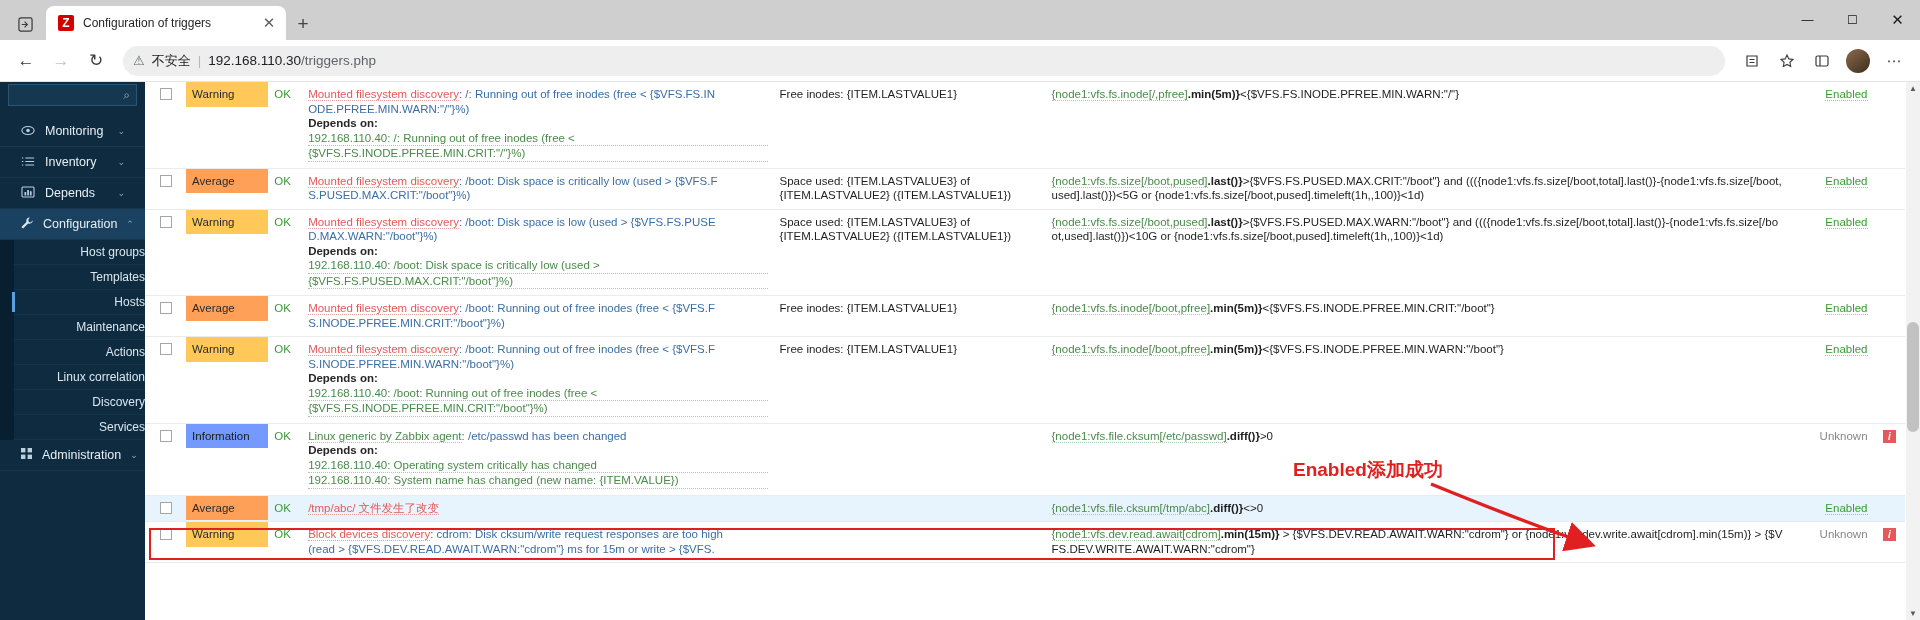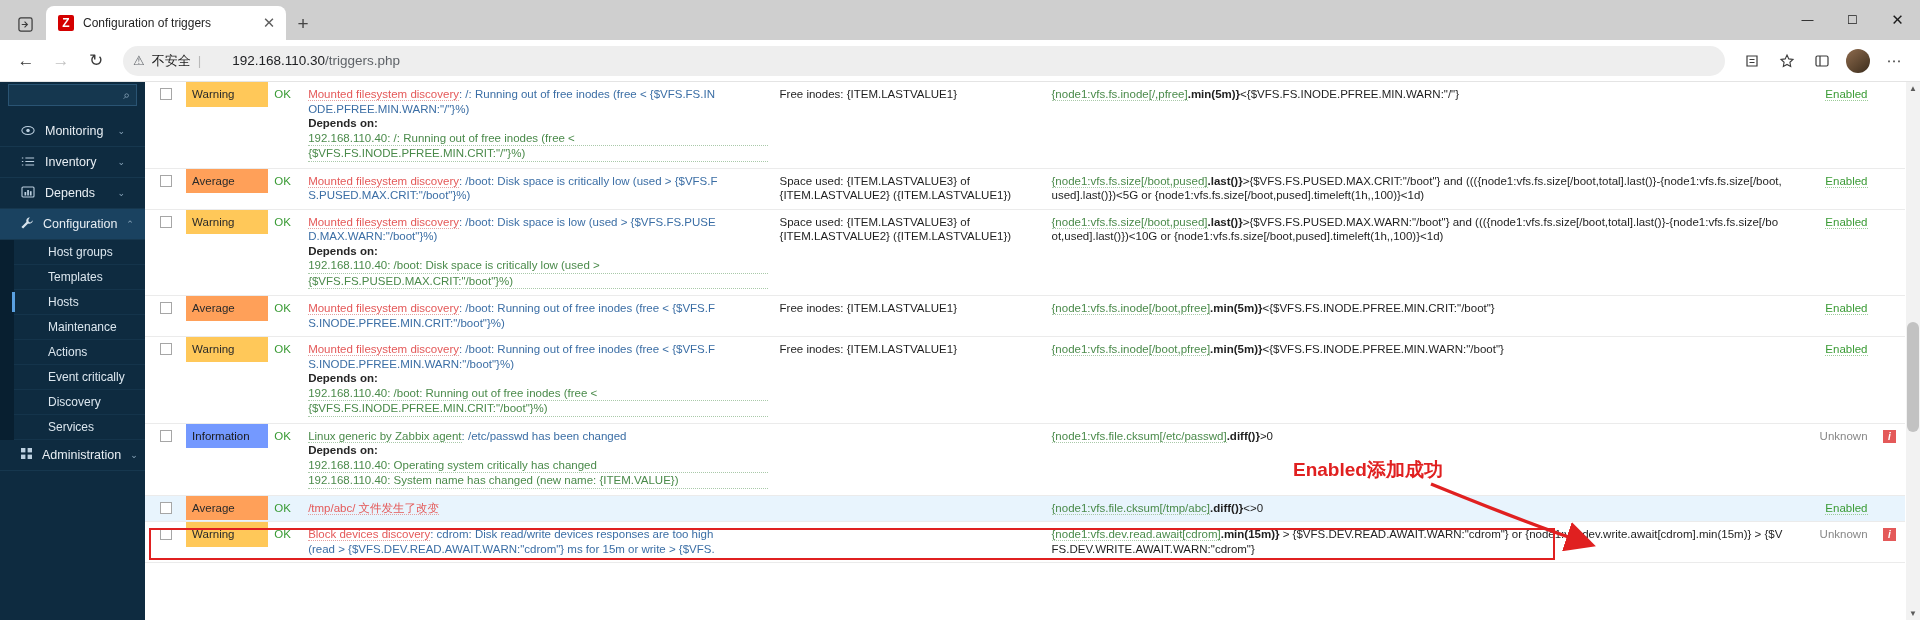--- a/index.html
+++ b/index.html
@@ -51,21 +51,21 @@
              justify-content: center; font-size: 17px; color: #3b3b3b; }
   .nav-btn.disabled { color: #c2c2c2; }
   .omnibox {
     flex: 1 1 auto; height: 30px; background: #eeeeee; border-radius: 15px;
     display: flex; align-items: center; padding: 0 10px; gap: 7px; margin: 0 8px;
     font-size: 13.5px; color: #1f1f1f;
   }
   .warn-tri { font-size: 13px; color: #5f6368; }
   .notsecure { font-size: 13px; color: #222; white-space: nowrap; }
   .omni-sep { color: #b9b9b9; }
-  .url { color: #5f6368; white-space: nowrap; overflow: hidden; margin-left: 24px; }
+  .url { color: #5f6368; white-space: nowrap; overflow: hidden; }
   .url b { color: #202124; font-weight: normal; }
   .tb-icon { width: 32px; height: 32px; display: flex; align-items: center;
              justify-content: center; font-size: 15px; color: #3b3b3b; }
   .avatar-btn {
     width: 24px; height: 24px; border-radius: 50%;
     background: linear-gradient(140deg,#8e6b4e 0%, #5d4630 60%, #3a2b1c 100%);
     margin: 0 5px;
   }
 
   
@@ -92,21 +92,21 @@
     display: flex; align-items: center; height: 31px; padding: 0 20px; gap: 9px;
     font-size: 12.5px; color: #e8eef3; border-bottom: 1px solid #16374e;
   }
   .nav-item .ic { width: 16px; text-align: center; color: #bcd0e0; font-size: 13px; }
   .nav-item .chev { margin-left: auto; color: #8aa6bb; font-size: 9px; }
   .nav-item.active { background: #1a4260; }
   .submenu { background: #081f30; }
   .sub-item {
     height: 25px; display: flex; align-items: center; font-size: 12px;
     color: #dbe6ee; padding-left: 34px; border-bottom: 1px solid #14344b;
-    background: #0e2b40; margin-left: 14px; position: relative;
+    background: #0e2b40; margin-left: 14px; position: relative; justify-content: flex-end;
   }
   .sub-item.selected::before {
     content: ""; position: absolute; left: -2px; top: 2px; bottom: 2px;
     width: 3px; background: #5aa0e0;
   }
 
   
   .content { flex: 1 1 auto; position: relative; overflow: hidden; background: #fff; }
   table.trig { width: 1760px; border-collapse: collapse; table-layout: fixed; }
   table.trig td { vertical-align: top; padding: 5px 6px 6px 6px; font-size: 11.5px;
@@ -282,21 +282,21 @@
         <div class="sub-item selected">
             <span>Hosts</span>
           </div>
         <div class="sub-item">
             <span>Maintenance</span>
           </div>
         <div class="sub-item">
             <span>Actions</span>
           </div>
         <div class="sub-item">
-            <span>Event critically</span>
+            <span>Linux correlation</span>
           </div>
         <div class="sub-item">
             <span>Discovery</span>
           </div>
         <div class="sub-item">
             <span>Services</span>
           </div>
       </div>
 
       <div class="nav-item">
@@ -437,21 +437,21 @@
             <td class="c-info"></td>
           </tr>
 
           <tr>
             <td class="c-chk"><span class="cb"></span></td>
             <td class="c-sev sevcell">
                 <div class="sevbox sev-warning">Warning</div>
               </td>
             <td class="c-stat"><span class="ok">OK</span></td>
             <td class="c-name">
-              <span class="lnk-red">Block devices discovery</span><span class="lnk-blue">: cdrom: Disk read/write devices responses are too high</span>
+              <span class="lnk-red">Block devices discovery</span><span class="lnk-blue">: cdrom: Disk cksum/write request responses are too high</span>
               <div class="lnk-blue">(read &gt; {$VFS.DEV.READ.AWAIT.WARN:"cdrom"} ms for 15m or write &gt; {$VFS.</div>
             </td>
             <td class="c-val"></td>
             <td class="c-expr expr"><span class="itm">{node1:vfs.dev.read.await[cdrom]</span><b>.min(15m)}</b><span> &gt; {$VFS.DEV.READ.AWAIT.WARN:"cdrom"} or {node1:vfs.dev.write.await[cdrom].min(15m)} &gt; {$VFS.DEV.WRITE.AWAIT.WARN:"cdrom"}</span></td>
             <td class="c-state"><span class="state-unknown">Unknown</span></td>
             <td class="c-info"><span class="ibadge">i</span></td>
           </tr>
 
         </tbody>
       </table>

